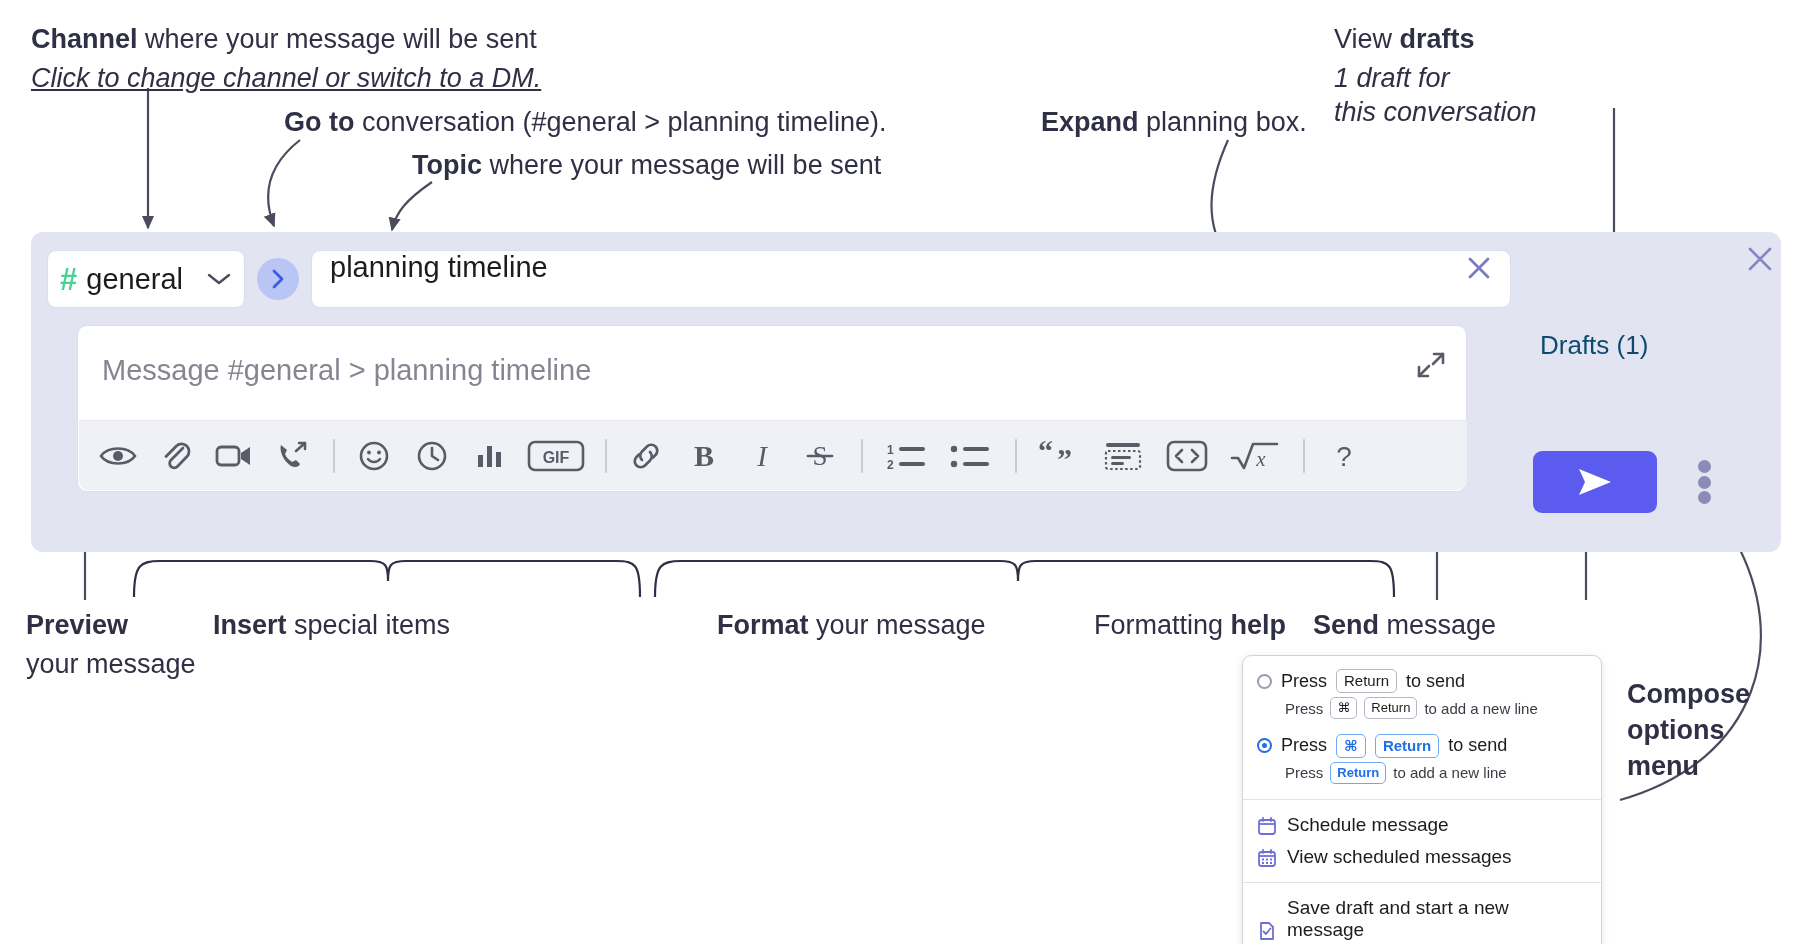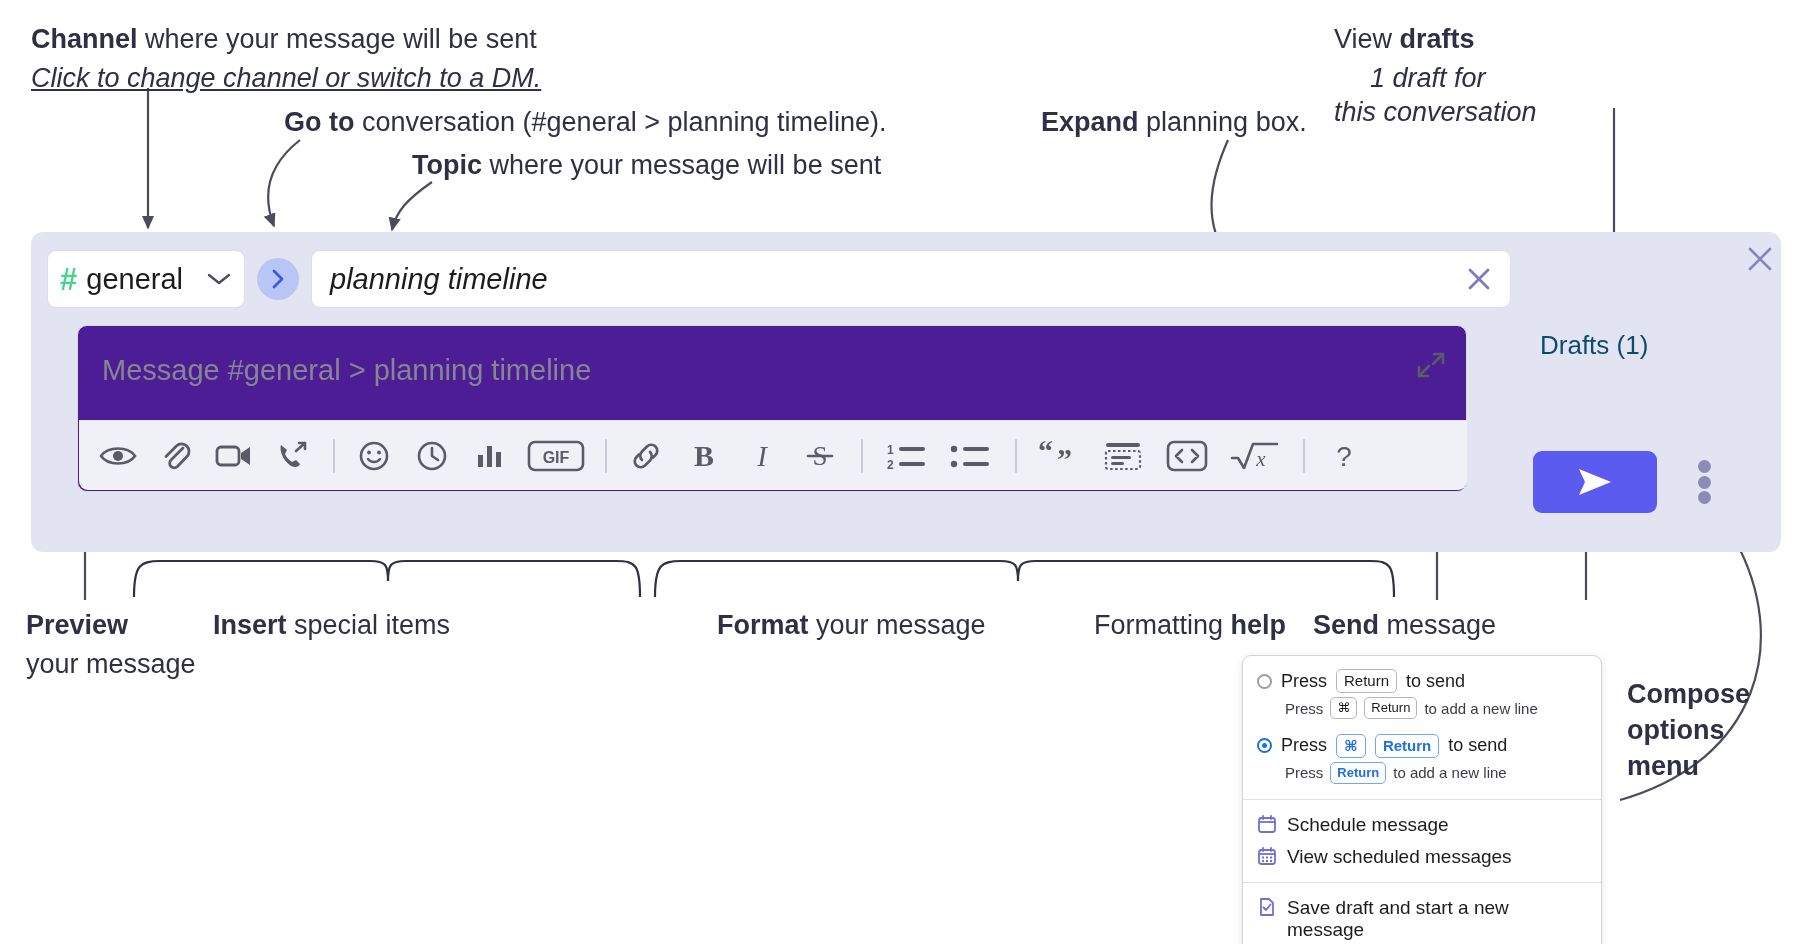--- a/index.html
+++ b/index.html
@@ -28,28 +28,28 @@
   }
   #channel-chip .hash{color:#4ad295;font-size:31px;font-weight:700;line-height:1;}
   #channel-chip .cname{font-size:29px;color:#1d1c1d;}
   #channel-chip .chev{margin-left:auto;}
   #goto-btn{
     width:42px;height:42px;border-radius:50%;background:#b9c5f5;
     display:flex;align-items:center;justify-content:center;cursor:pointer;
   }
   #topic-field{
     width:1200px;height:58px;background:#fff;border:1px solid #dcdcea;border-radius:9px;
-    display:flex;align-items:center;padding:0 14px 0 18px;box-sizing:border-box;font-style:italic;
+    display:flex;align-items:flex-start;padding:0 14px 0 18px;box-sizing:border-box;
   }
   #topic-field .tval{font-size:29px;color:#1d1c1d;flex:1;}
   #clear-topic{width:34px;height:34px;display:flex;align-items:center;justify-content:center;cursor:pointer;}
 
   #msg-panel{
     position:absolute;left:46px;top:93px;width:1390px;height:167px;
-    background:#4c1d95;border:1px solid #dcdcea;border-radius:10px;box-sizing:border-box;
+    background:#ffffff;border:1px solid #dcdcea;border-radius:10px;box-sizing:border-box;
   }
   #msg-placeholder{position:absolute;left:24px;top:28px;font-size:29px;color:#868693;}
   #expand-btn{position:absolute;right:18px;top:22px;width:34px;height:34px;cursor:pointer;}
 
   #toolbar{
     position:absolute;left:1px;bottom:1px;width:1388px;height:70px;
     background:#f0f1f7;border-top:1px solid #e4e5ee;border-radius:0 0 9px 9px;
     display:flex;align-items:center;padding-left:16px;box-sizing:border-box;gap:0;
   }
   .tbtn{width:46px;height:46px;display:flex;align-items:center;justify-content:center;
@@ -77,21 +77,21 @@
   .opt-row{display:flex;align-items:center;gap:9px;padding:3px 14px;font-size:18px;color:#1d1c1d;cursor:pointer;}
   .opt-sub{display:flex;align-items:center;gap:7px;padding:1px 14px 6px 42px;font-size:15px;color:#3b3b45;}
   .radio{width:15px;height:15px;border:2px solid #9b9bab;border-radius:50%;box-sizing:border-box;flex:none;}
   .radio.on{border-color:#1f6fe5;position:relative;}
   .radio.on:after{content:"";position:absolute;left:3px;top:3px;width:5px;height:5px;border-radius:50%;background:#1f6fe5;}
   .kbd{display:inline-flex;align-items:center;justify-content:center;border:1px solid #b6b6c2;
        border-radius:5px;padding:1px 7px;font-size:15px;color:#1d1c1d;background:#fff;line-height:1.35;}
   .kbd.sm{font-size:13px;padding:1px 6px;}
   .kbd.blue{border-color:#6ea8f5;color:#1f6fe5;font-weight:700;}
   .menu-div{height:1px;background:#e1e1e9;margin:9px 0;}
-  .menu-item{display:flex;align-items:flex-start;gap:10px;padding:5px 14px;font-size:19px;color:#1d1c1d;cursor:pointer;}
+  .menu-item{display:flex;align-items:flex-end;gap:10px;padding:5px 14px;font-size:19px;color:#1d1c1d;cursor:pointer;}
 
   svg{display:block;}
 </style>
 </head>
 <body>
 
 <div class="stage">
 
   <svg class="abs" width="1814" height="944" style="left:0;top:0;pointer-events:none;">
     <g fill="none" stroke="#4b4b5e" stroke-width="2.2">
@@ -140,21 +140,21 @@
   <div class="anno" style="left:412px;top:150px;">
     <b>Topic</b><span> where your message will be sent</span>
   </div>
 
   <div class="anno" style="left:1041px;top:107px;">
     <b>Expand</b><span> planning box.</span>
   </div>
 
   <div class="anno" style="left:1334px;top:24px;">
     <div><span>View </span><b>drafts</b></div>
-    <div class="it" style="margin-top:7px;margin-left:36px;">1 draft for</div>
+    <div class="it" style="margin-top:7px;">1 draft for</div>
     <div class="it" style="margin-top:2px;">this conversation</div>
   </div>
 
   <div class="anno" style="left:26px;top:610px;">
     <div><b>Preview</b></div>
     <div style="margin-top:7px;">your message</div>
   </div>
 
   <div class="anno" style="left:213px;top:610px;">
     <b>Insert</b><span> special items</span>

